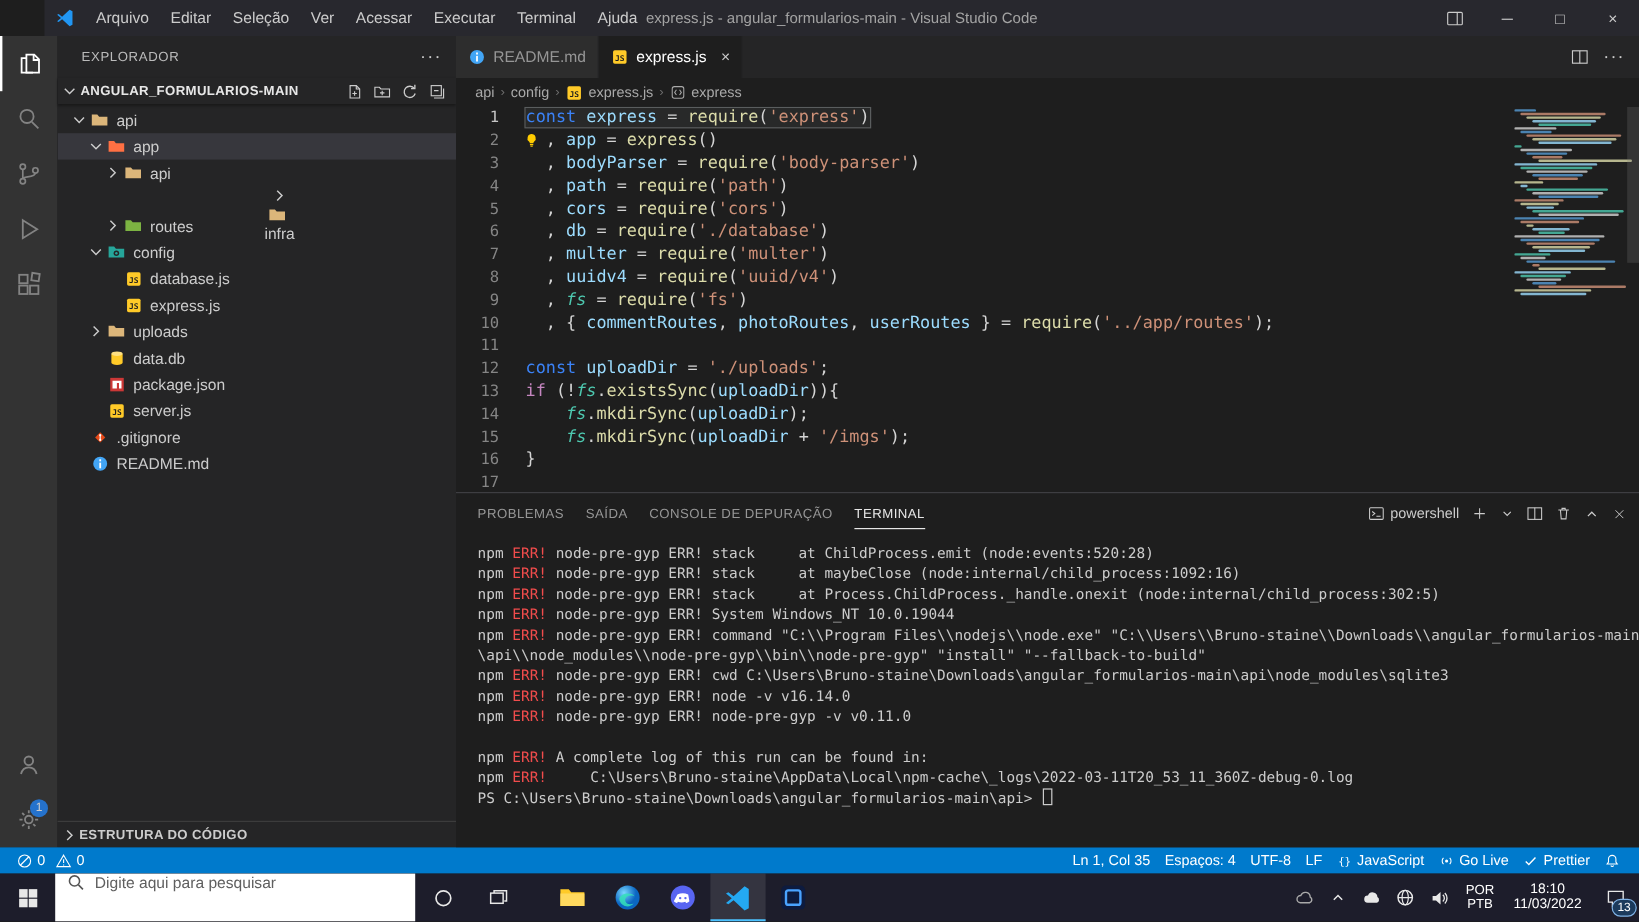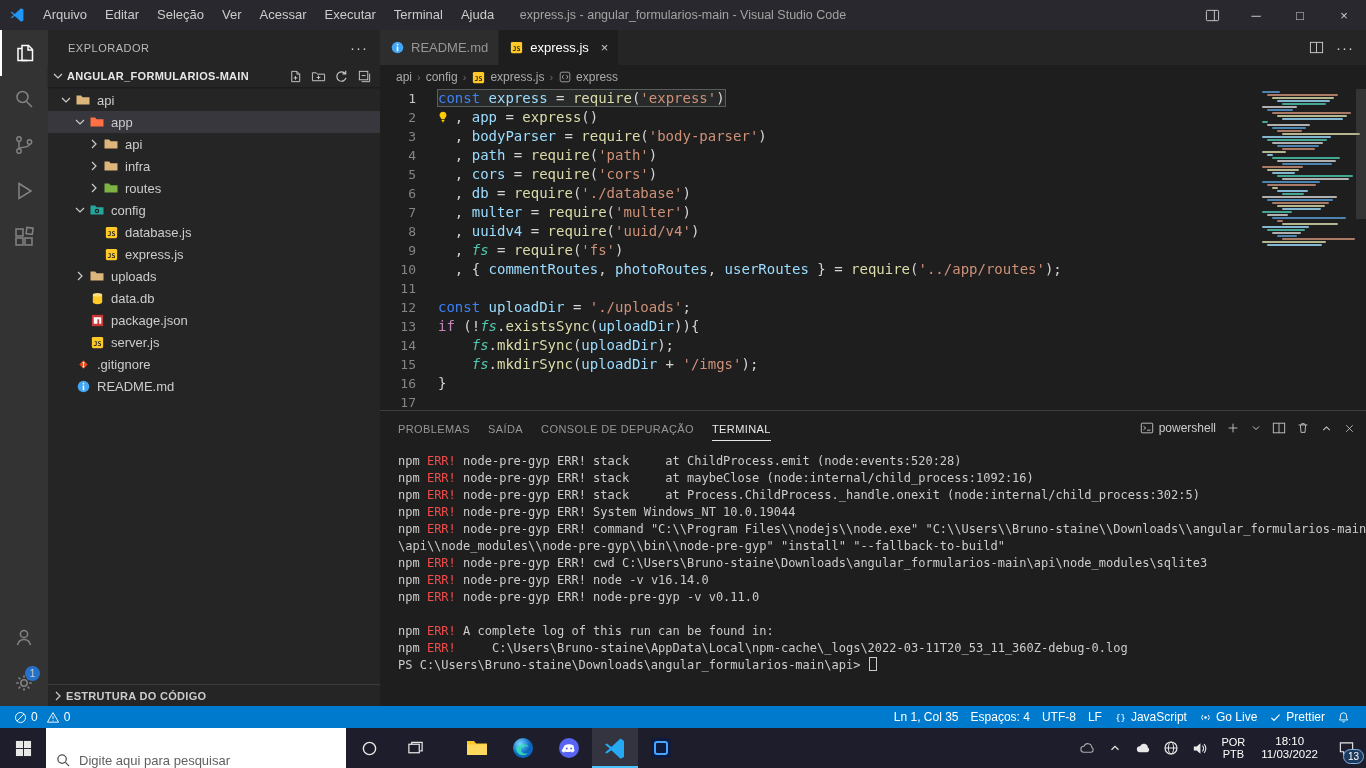--- a/index.html
+++ b/index.html
@@ -77,39 +77,39 @@
   .t-cursor { display:inline-block; width:8px; height:14px; border:1px solid #cccccc; vertical-align:-2px; margin-left:1px; }
 
   
   .statusbar { height:22px; background:#007acc; display:flex; align-items:center; font-size:12px; color:#ffffff; flex:0 0 auto; padding:0 10px 0 8px; }
   .sb-item { display:flex; align-items:center; gap:4px; padding:0 6px; height:22px; white-space:nowrap; }
   .sb-right { margin-left:auto; display:flex; align-items:center; }
 
   
   .taskbar { height:40px; background:#1d1d2b; display:flex; align-items:stretch; flex:0 0 auto; }
   .tb-btn { width:46px; display:flex; align-items:center; justify-content:center; }
-  .tb-search { width:300px; background:#ffffff; display:flex; align-items:flex-end; gap:8px; padding:0 10px; }
+  .tb-search { width:300px; background:#ffffff; display:flex; align-items:flex-start; gap:8px; padding:0 10px; }
   .tb-search span { font-size:13px; color:#5f5f5f; white-space:nowrap; }
   .tb-apps { display:flex; margin-left:16px; }
   .tb-app { width:46px; display:flex; align-items:center; justify-content:center; position:relative; }
   .tb-app.active { background:rgba(255,255,255,.10); box-shadow:inset 0 -2px 0 #4cc2ff; }
   .tb-tray { margin-left:auto; display:flex; align-items:center; }
   .tray-ic { width:28px; display:flex; align-items:center; justify-content:center; height:40px; }
   .tb-lang { font-size:11px; line-height:12px; text-align:center; color:#ffffff; padding:0 8px; }
   .tb-clock { font-size:11.5px; line-height:13px; text-align:center; color:#ffffff; padding:0 8px; white-space:nowrap; }
   .tb-action { position:relative; width:40px; height:40px; display:flex; align-items:center; justify-content:center; }
   .tb-action .count { position:absolute; right:2px; bottom:4px; background:#1b3a5c; border:1px solid #7fb2e5; color:#fff; border-radius:8px; font-size:10px; padding:0 4px; line-height:13px; }
   svg { display:block; }
 </style>
 </head>
 <body>
 
 <div class="screen">
 
-  <div class="titlebar" style="position:relative;">
+  <div class="titlebar" style="position:relative;margin-left:37px;">
     <div class="logo">
         <svg width="16" height="16" viewBox="0 0 20 20">
           <path d="M15 1.5L7.2 8.6 3.6 5.8 2 6.6l4 3.4-4 3.4 1.6.8 3.6-2.8 7.8 7.1 3-1.5v-14z" fill="#2196f3"></path>
         </svg>
       </div>
     <div id="menubar" style="display:flex;">
         <div class="menu-item">Arquivo</div>
         <div class="menu-item">Editar</div>
         <div class="menu-item">Seleção</div>
         <div class="menu-item">Ver</div>
@@ -262,21 +262,21 @@
                 <path d="M6 4l4 4-4 4" fill="none" stroke="#cccccc" stroke-width="1.2"></path>
               </svg>
             </span>
             <span class="tree-icon">
               <svg width="16" height="16" viewBox="0 0 16 16">
                 <path d="M1.5 3.5h4.6l1.5 1.8h6.9v7.2H1.5z" fill="#dcb67a"></path>
               </svg>
             </span>
             <span>api</span>
           </div>
-          <div class="tree-row" style="padding-left: 38px;">
+          <div class="tree-row" style="padding-left: 38px; flex-direction: column;">
             <span class="twistie">
               <svg width="16" height="16" viewBox="0 0 16 16">
                 <path d="M6 4l4 4-4 4" fill="none" stroke="#cccccc" stroke-width="1.2"></path>
               </svg>
             </span>
             <span class="tree-icon">
               <svg width="16" height="16" viewBox="0 0 16 16">
                 <path d="M1.5 3.5h4.6l1.5 1.8h6.9v7.2H1.5z" fill="#dcb67a"></path>
               </svg>
             </span>

